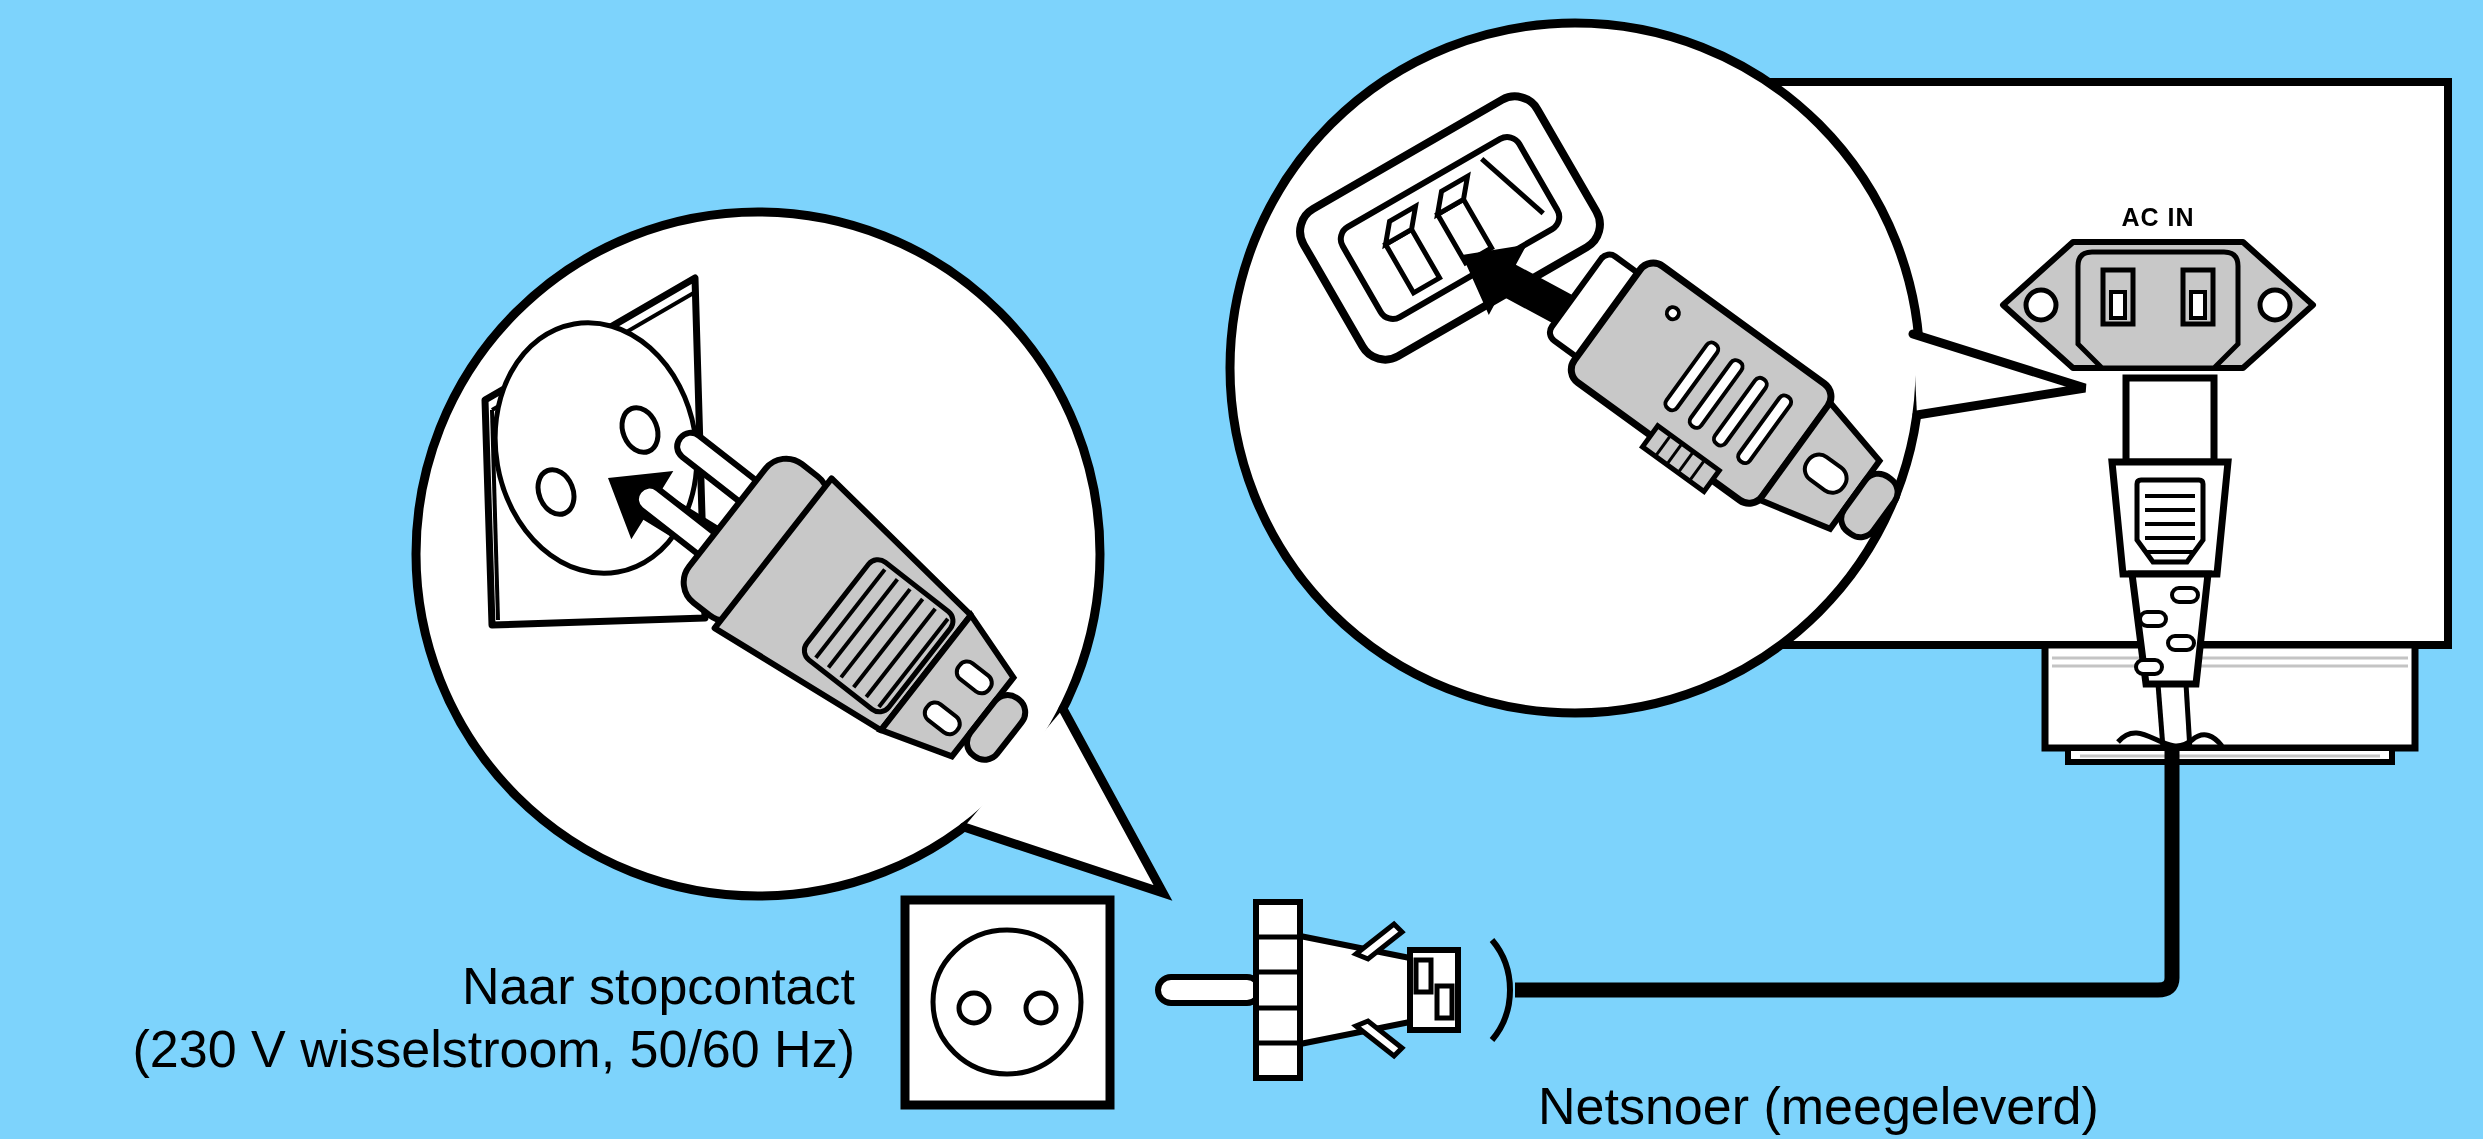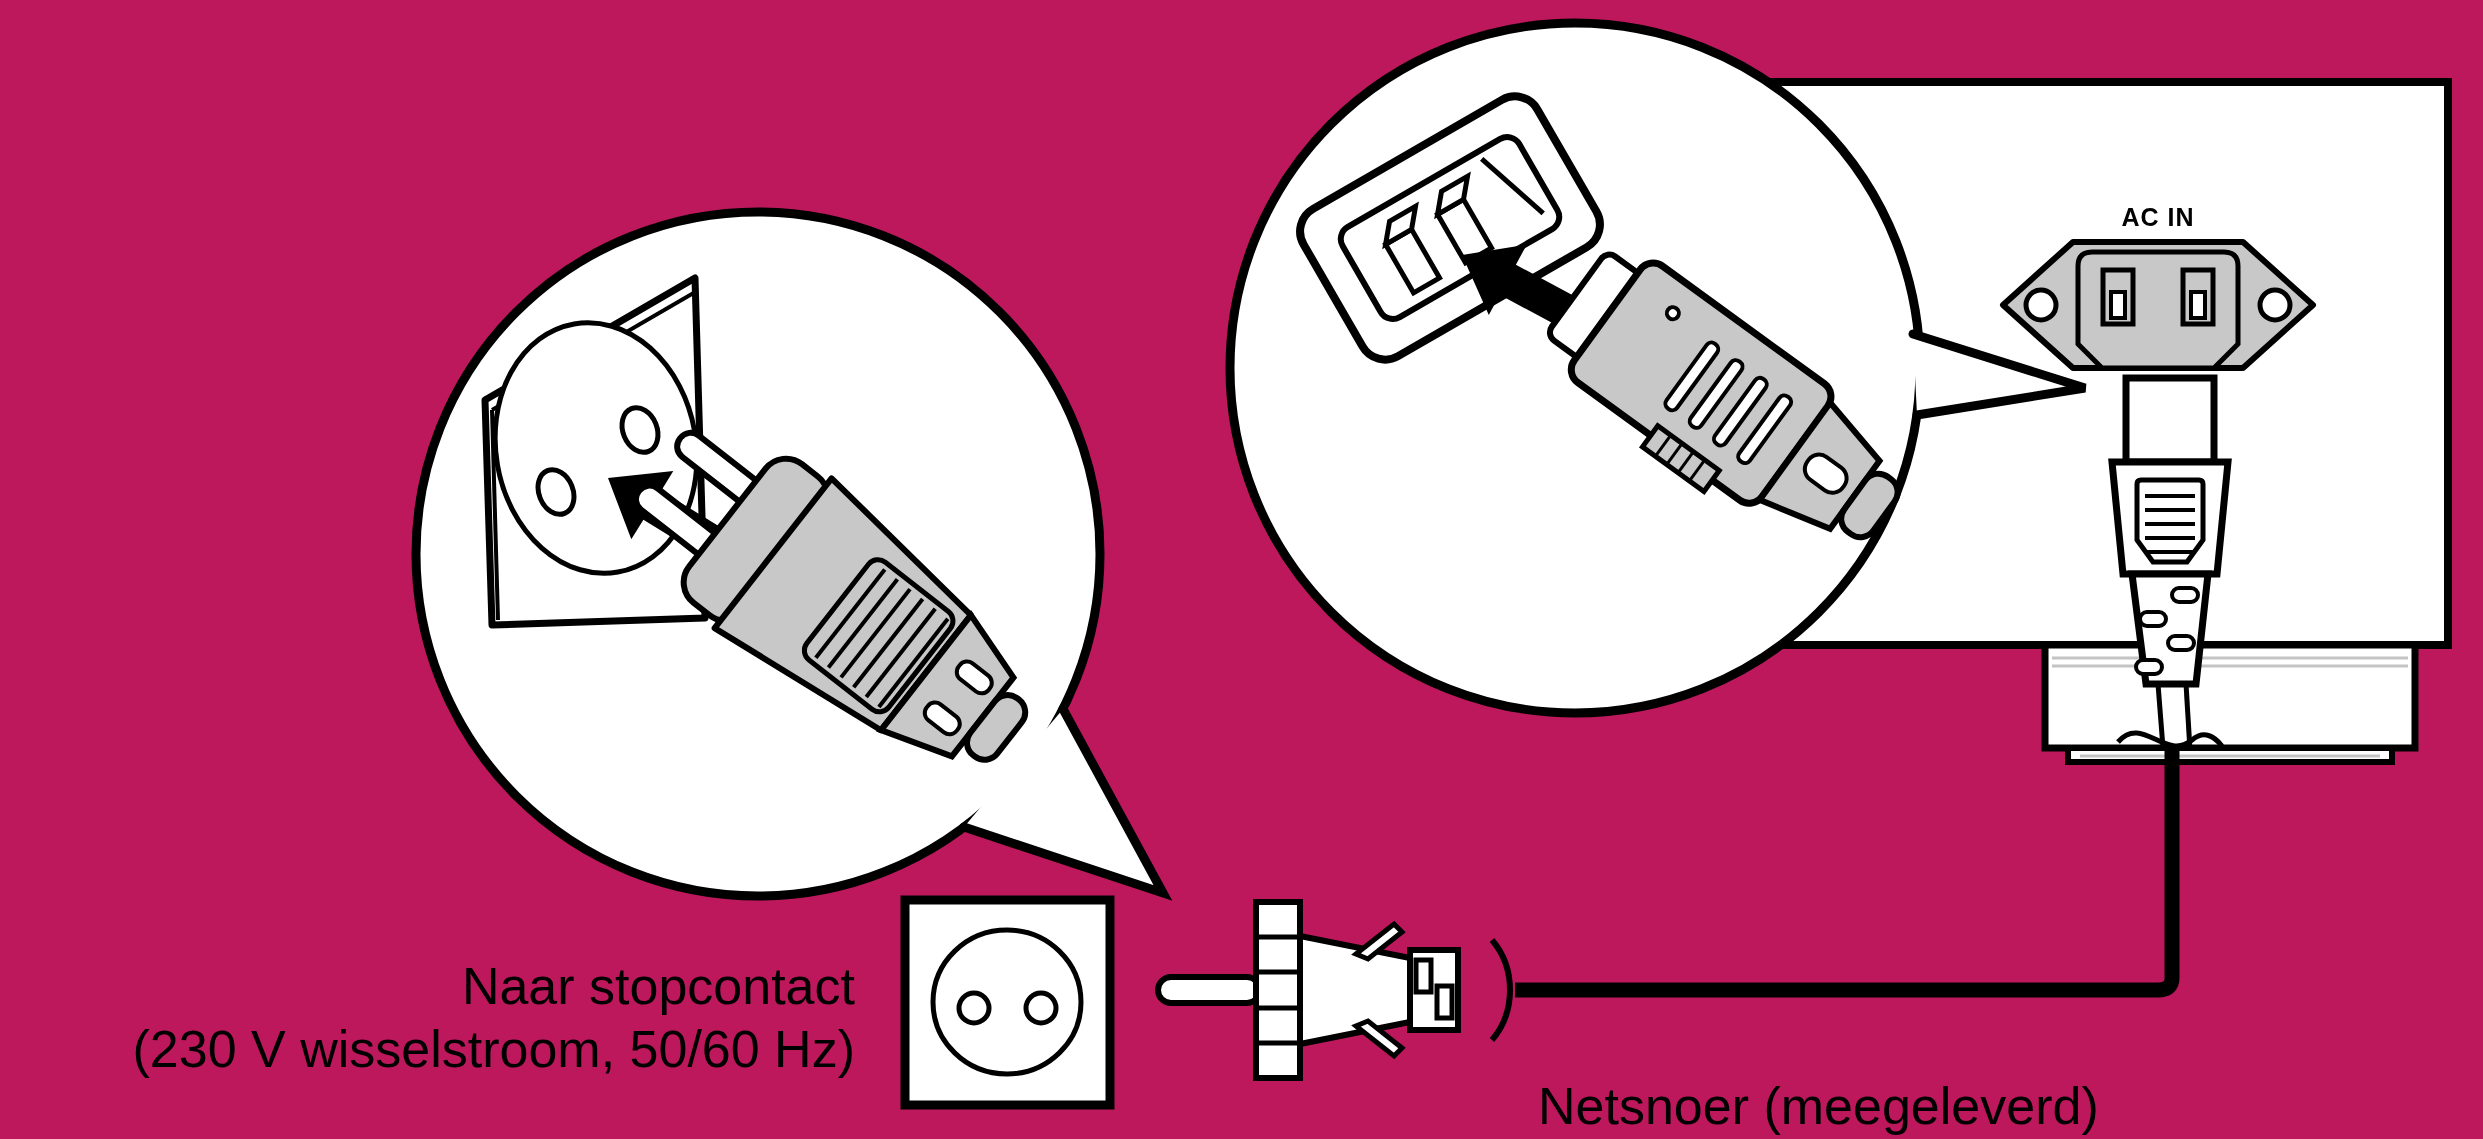--- a/index.html
+++ b/index.html
@@ -1,16 +1,16 @@
 <!DOCTYPE html>
 <html><head>
 <meta charset="utf-8">
 <style>
   html,body{margin:0;padding:0;background:#ffffff;}
-  .stage{position:relative;width:2483px;height:1139px;background:#be185d;overflow:hidden;
+  .stage{position:relative;width:2483px;height:1139px;background:#7dd3fc;overflow:hidden;
          font-family:"Liberation Sans","DejaVu Sans",sans-serif;}
   svg{display:block;}
   text{fill:#000000;}
   .caption{font-size:52px;}
   .portlabel{font-size:25px;font-weight:bold;letter-spacing:1px;}
 </style>
 </head>
 <body>
 
 <div class="stage">

